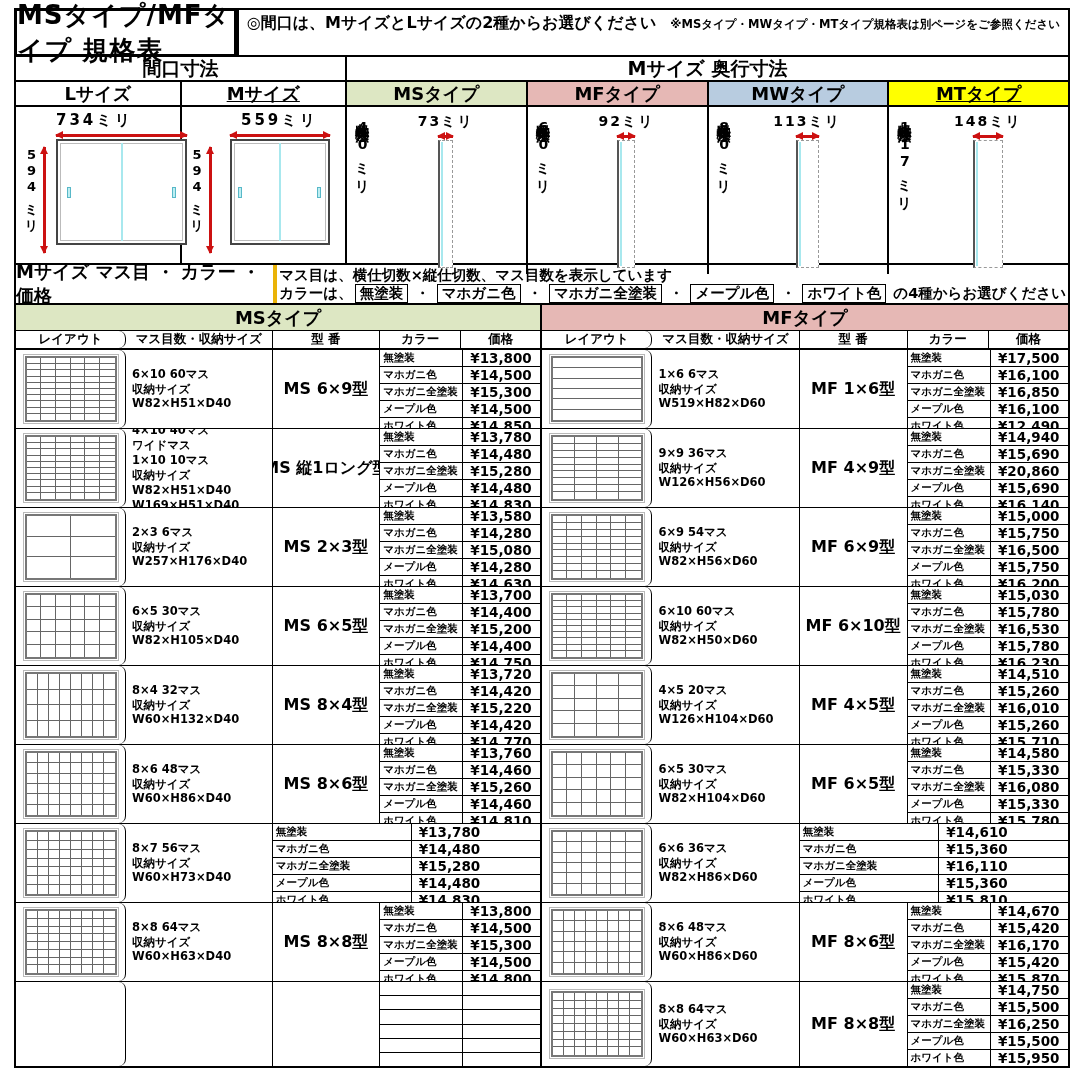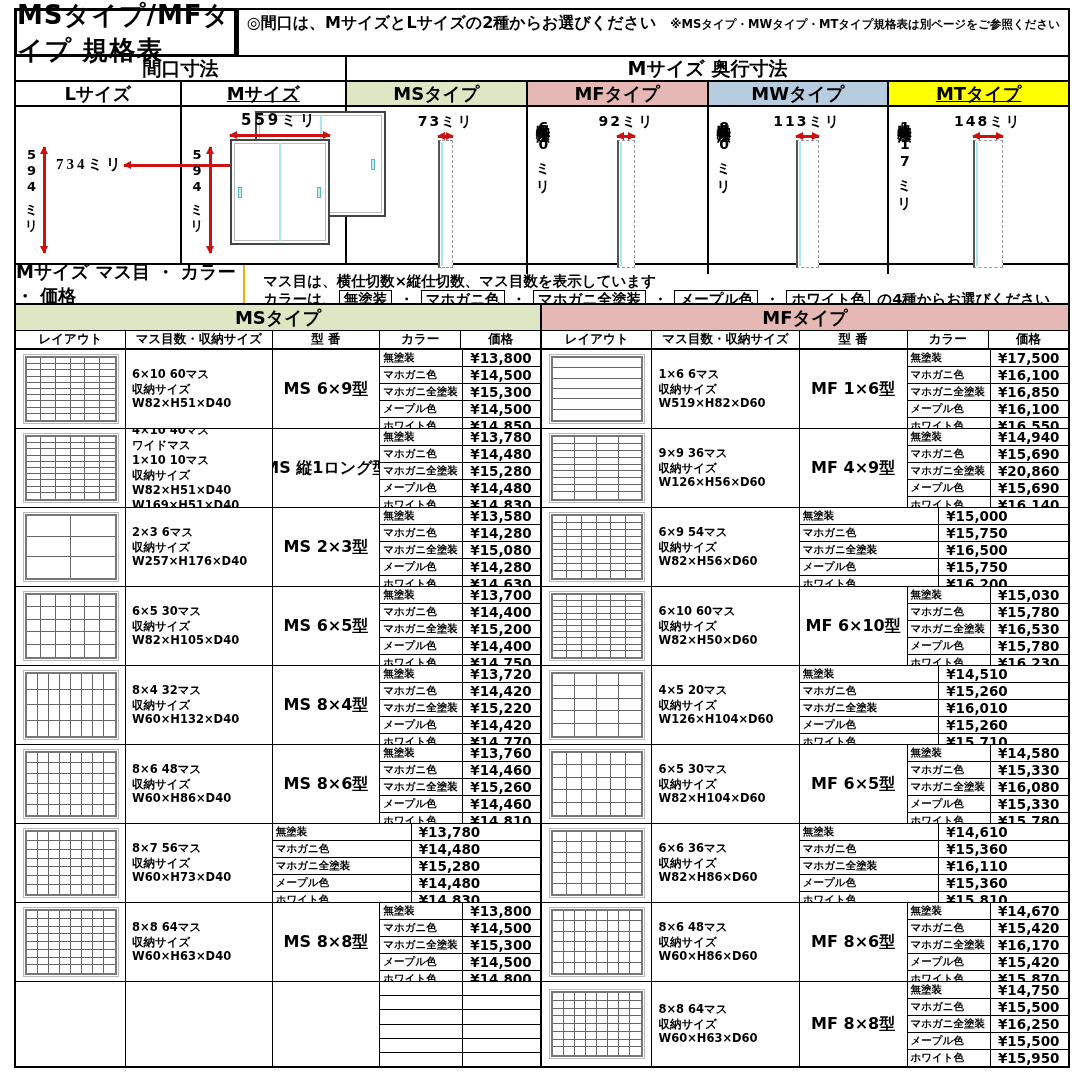--- a/index.html
+++ b/index.html
@@ -58,34 +58,34 @@
 
   .w-label { font-size:15px; letter-spacing:3px; text-align:center; white-space:nowrap; }
   .h-label { writing-mode:vertical-rl; text-orientation:upright; font-size:13px; letter-spacing:1px; }
   .door { border:2px solid #444; position:relative; background:#fff; box-shadow:inset 0 0 0 2px #fff, inset 0 0 0 3px #bbb; }
   .door::before { content:""; position:absolute; left:50%; top:2px; bottom:2px; width:2px; margin-left:-1px; background:#a8e8ee; }
   .handle { position:absolute; width:4px; height:11px; top:45%; background:#bdeef2; border:1px solid #58b8c8; }
   .handle.l { left:7%; } .handle.r { right:7%; }
 
   
   .sec3 { display:flex; height:40px; border:2px solid #000; border-top:none; }
-  .masume-title { width:406px; display:flex; align-items:center; justify-content:center; font-size:18px; border-right:2px solid #eab308; }
-  .masume-notes { flex:1; padding:1px 18px;margin-top:6px; }
+  .masume-title { width:406px; display:flex; align-items:center; justify-content:center; font-size:18px; border-right:4px solid #eab308; }
+  .masume-notes { flex:1; padding:1px 2px; }
   .masume-notes .nline { font-size:14.5px; line-height:1.25; }
 
   
   .bands { display:flex; height:25px; border-left:2px solid #000; border-right:2px solid #000; }
   .band { width:50%; display:flex; align-items:center; justify-content:center; font-size:18px; border-right:2px solid #000; }
   .band:last-child { border-right:none; }
   .subheads { display:flex; height:19px; border:1px solid #000; border-left:2px solid #000; border-right:2px solid #000; }
   .sh-side { width:50%; display:flex; }
   .sh-side:first-child { border-right:2px solid #000; }
   .sh { display:flex; align-items:center; justify-content:center; font-size:12.5px; border-right:1px solid #000; overflow:hidden; white-space:nowrap; }
   .sh:last-child { border-right:none; }
-  .w-layout{ width:21%; } .w-spec{ width:28%; } .w-model{ width:20.5%; } .w-color{ width:15.5%; } .w-price{ width:15%; }
+  .w-layout{ width:21%;border-radius:7px; } .w-spec{ width:28%; } .w-model{ width:20.5%; } .w-color{ width:15.5%; } .w-price{ width:15%; }
 
   .tbody { display:flex; border:2px solid #000; border-top:none; }
   .side { width:50%; display:flex; flex-direction:column; }
   .side.ms { border-right:2px solid #000; }
   .trow { display:flex; height:79px; border-top:1px solid #000; }
   .trow.tall { height:95px; flex:1; }
   .cell { border-right:1px solid #000; overflow:hidden; }
   .cell.layout { display:flex; align-items:center; justify-content:center; }
   .cell.spec { display:flex; flex-direction:column; justify-content:center; padding:2px 6px; font-size:11.5px; line-height:1.3; white-space:nowrap; }
   .cell.model { display:flex; align-items:center; justify-content:center; font-size:16px; white-space:nowrap; }
@@ -118,21 +118,21 @@
       <div class="size-heads" id="size-heads">
           <div class="hcell">Lサイズ</div>
           <div class="hcell">Mサイズ</div>
         </div>
       <div class="size-diagrams" id="size-diagrams">
           <div class="door-cell">
             <div style="position: absolute; left: 6px; top: 40px; display: flex; gap: 3px; height: 106px;">
               <div class="h-label">594ミリ</div>
               <div class="arrow-v" style="height: 106px;"></div>
             </div>
-            <div style="position: absolute; left: 40px; top: 4px; display: flex; flex-direction: row; align-items: center; font-family: Liberation Serif, serif;">
+            <div style="position: absolute; left: 40px; top: 4px; display: flex; flex-direction: column; align-items: flex-start;">
               <div class="w-label">734ミリ</div>
               <div class="arrow-h" style="width: 131px;"></div>
               <div class="door" style="width: 131px; height: 106px;">
                 <div class="handle l"></div>
                 <div class="handle r"></div>
               </div>
             </div>
           </div>
           <div class="door-cell">
             <div style="position: absolute; left: 6px; top: 40px; display: flex; gap: 3px; height: 106px;">
@@ -921,21 +921,21 @@
             <div class="pr">
               <div class="pc">マホガニ全塗装</div>
               <div class="pp">¥16,850</div>
             </div>
             <div class="pr">
               <div class="pc">メープル色</div>
               <div class="pp">¥16,100</div>
             </div>
             <div class="pr">
               <div class="pc">ホワイト色</div>
-              <div class="pp">¥16,550</div>
+              <div class="pp">¥12,490</div>
             </div>
           </div>
         </div>
         <div class="trow">
           <div class="cell layout w-layout">
             <div class="gd" style="width: 92px; height: 66px; grid-template-columns: repeat(4, 1fr); grid-template-rows: repeat(9, 1fr);">
               <div></div>
               <div></div>
               <div></div>
               <div style="border-right: none;"></div>
@@ -1059,20 +1059,21 @@
               <div style="border-bottom: none;"></div>
               <div style="border-bottom: none;"></div>
               <div style="border-right: none; border-bottom: none;"></div>
             </div>
           </div>
           <div class="cell spec w-spec">
             <div>6×9 54マス</div>
             <div>収納サイズ</div>
             <div>W82×H56×D60</div>
           </div>
+          <div class="cell model w-model">MF 6×9型</div>
           <div class="cell colprice" style="width: 30.5%; flex: 1 1 0%;">
             <div class="pr">
               <div class="pc">無塗装</div>
               <div class="pp">¥15,000</div>
             </div>
             <div class="pr">
               <div class="pc">マホガニ色</div>
               <div class="pp">¥15,750</div>
             </div>
             <div class="pr">
@@ -1206,20 +1207,21 @@
               <div style="border-bottom: none;"></div>
               <div style="border-bottom: none;"></div>
               <div style="border-right: none; border-bottom: none;"></div>
             </div>
           </div>
           <div class="cell spec w-spec">
             <div>4×5 20マス</div>
             <div>収納サイズ</div>
             <div>W126×H104×D60</div>
           </div>
+          <div class="cell model w-model">MF 4×5型</div>
           <div class="cell colprice" style="width: 30.5%; flex: 1 1 0%;">
             <div class="pr">
               <div class="pc">無塗装</div>
               <div class="pp">¥14,510</div>
             </div>
             <div class="pr">
               <div class="pc">マホガニ色</div>
               <div class="pp">¥15,260</div>
             </div>
             <div class="pr">

